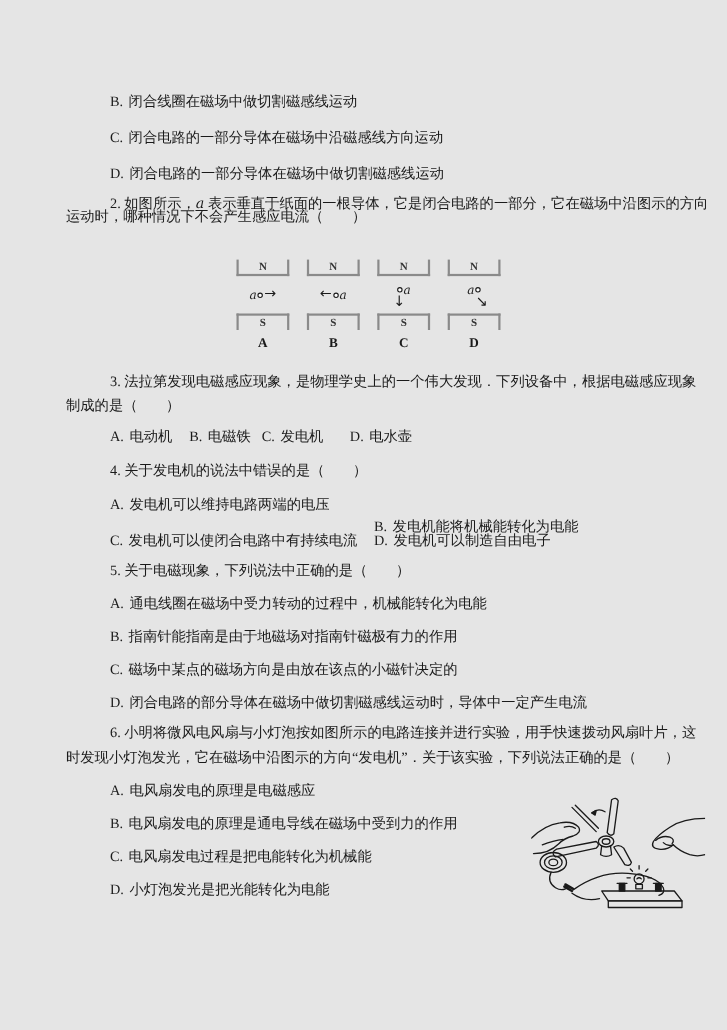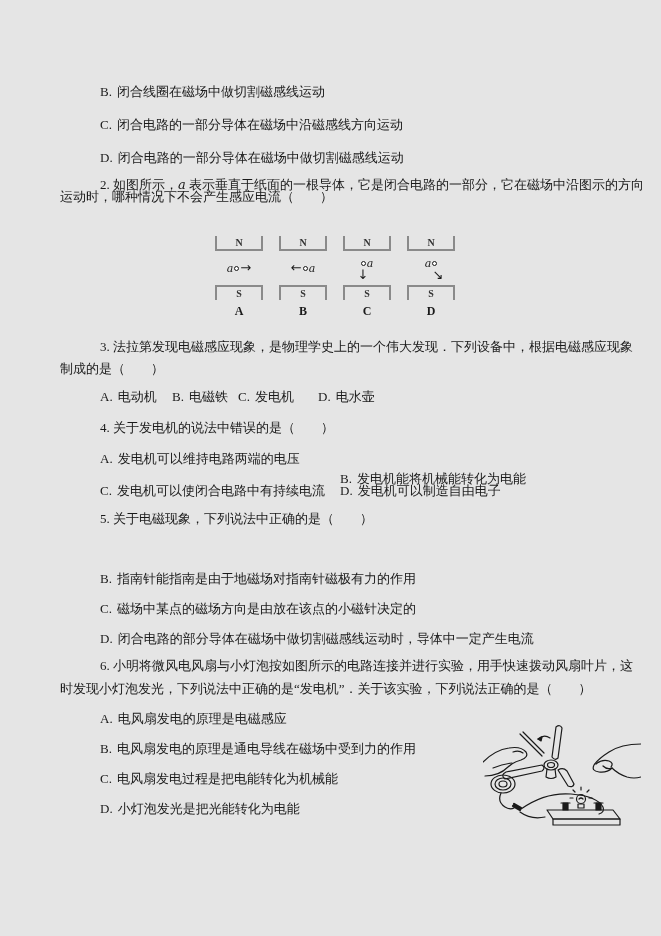--- a/index.html
+++ b/index.html
@@ -119,26 +119,27 @@
   <div class="line" style="left:238px;top:389px;"><span class="opt-label">C.</span><span>发电机</span></div>
   <div class="line" style="left:318px;top:389px;"><span class="opt-label">D.</span><span>电水壶</span></div>
 
   <div class="line" style="left:100px;top:420px;">4. 关于发电机的说法中错误的是（　　）</div>
   <div class="line" style="left:100px;top:451px;"><span class="opt-label">A.</span><span>发电机可以维持电路两端的电压</span></div>
   <div class="line" style="left:340px;top:471px;"><span class="opt-label">B.</span><span>发电机能将机械能转化为电能</span></div>
   <div class="line" style="left:100px;top:483px;"><span class="opt-label">C.</span><span>发电机可以使闭合电路中有持续电流</span></div>
   <div class="line" style="left:340px;top:483px;"><span class="opt-label">D.</span><span>发电机可以制造自由电子</span></div>
 
   <div class="line" style="left:100px;top:511px;">5. 关于电磁现象，下列说法中正确的是（　　）</div>
+  <div class="line" style="left:100px;top:541px;"><span class="opt-label">A.</span><span>通电线圈在磁场中受力转动的过程中，机械能转化为电能</span></div>
   <div class="line" style="left:100px;top:571px;text-align:center;"><span class="opt-label">B.</span><span>指南针能指南是由于地磁场对指南针磁极有力的作用</span></div>
   <div class="line" style="left:100px;top:601px;"><span class="opt-label">C.</span><span>磁场中某点的磁场方向是由放在该点的小磁针决定的</span></div>
   <div class="line" style="left:100px;top:631px;"><span class="opt-label">D.</span><span>闭合电路的部分导体在磁场中做切割磁感线运动时，导体中一定产生电流</span></div>
 
   <div class="line" style="left:100px;top:658px;">6. 小明将微风电风扇与小灯泡按如图所示的电路连接并进行实验，用手快速拨动风扇叶片，这</div>
-  <div class="line" style="left:60px;top:681px;">时发现小灯泡发光，下列说法中正确的是“发电机”．关于该实验，下列说法正确的是（　　）</div>
+  <div class="line" style="left:60px;top:681px;">时发现小灯泡发光，它在磁场中沿图示的方向“发电机”．关于该实验，下列说法正确的是（　　）</div>
   <div class="line" style="left:100px;top:711px;"><span class="opt-label">A.</span><span>电风扇发电的原理是电磁感应</span></div>
   <div class="line" style="left:100px;top:741px;"><span class="opt-label">B.</span><span>电风扇发电的原理是通电导线在磁场中受到力的作用</span></div>
   <div class="line" style="left:100px;top:771px;"><span class="opt-label">C.</span><span>电风扇发电过程是把电能转化为机械能</span></div>
   <div class="line" style="left:100px;top:801px;text-align:right;"><span class="opt-label">D.</span><span>小灯泡发光是把光能转化为电能</span></div>
 
   <svg id="illustration" width="158" height="108" viewBox="0 0 158 108" fill="none" stroke="#1a1a1a" stroke-width="1.2" stroke-linecap="round" stroke-linejoin="round">
 
     <path d="M0,40 Q12,28 26,26 Q38,24 43,30 Q46,35 38,38 Q30,40 25,45 Q16,54 2,54"></path>
     <path d="M10,46 Q20,42 29,41"></path>
     <path d="M30,30 Q36,28 40,31"></path>

